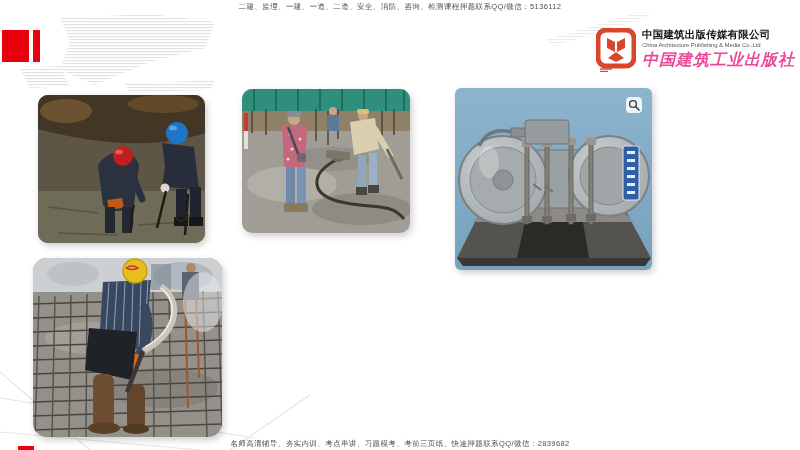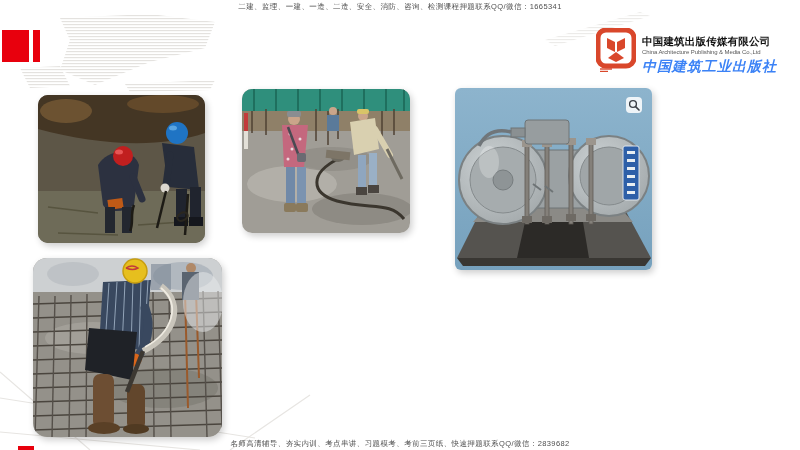--- a/index.html
+++ b/index.html
@@ -22,25 +22,25 @@
   #photo2{left:242px;top:89px;width:168px;height:144px;border-radius:10px;}
   #photo3{left:455px;top:88px;width:197px;height:182px;border-radius:6px;}
   #photo4{left:33px;top:258px;width:189px;height:179px;border-radius:14px;}
 
   .zoom-btn{position:absolute;right:10px;top:9px;width:16px;height:16px;border-radius:4px;
     background:rgba(255,255,255,.85);border:none;padding:2px;cursor:pointer;
     display:flex;align-items:center;justify-content:center;}
 
   .logo{position:absolute;left:596px;top:28px;width:176px;height:48px;display:flex;}
   .logo-icon{width:40px;height:44px;flex:0 0 auto;}
-  .logo-text{margin-left:6px;display:flex;flex-direction:column;justify-content:flex-end;}
+  .logo-text{margin-left:6px;display:flex;flex-direction:column;justify-content:flex-start;}
   .logo-cn{font-size:10.5px;font-weight:bold;color:#111;white-space:nowrap;letter-spacing:.2px;line-height:13px;}
   .logo-en{font-size:6px;color:#5a5a5a;white-space:nowrap;letter-spacing:-.1px;line-height:8px;}
   .logo-press{font-family:"DejaVu Serif","Liberation Serif",serif;font-style:italic;font-weight:bold;
-    font-size:14px;color:#3b82f6;white-space:nowrap;letter-spacing:1px;line-height:19px;margin-top:1px;}
+    font-size:16px;color:#ec4899;white-space:nowrap;letter-spacing:1px;line-height:19px;margin-top:1px;}
 
   .decor{position:absolute;inset:0;pointer-events:none;}
 </style>
 </head>
 <body>
 
 <div class="slide">
 
   <svg class="decor" width="800" height="450" viewBox="0 0 800 450">
     <defs>
@@ -53,21 +53,21 @@
     <polygon points="125,84 215,80 210,90 130,92" fill="url(#hatch)"></polygon>
     <polygon points="545,40 640,12 650,16 555,46" fill="url(#hatch)" opacity=".7"></polygon>
     <g stroke="#e7e5e2" stroke-width="1.2" fill="none">
       <line x1="0" y1="398" x2="255" y2="438"></line>
       <line x1="0" y1="432" x2="200" y2="450"></line>
       <line x1="0" y1="372" x2="90" y2="450"></line>
       <line x1="230" y1="450" x2="310" y2="395"></line>
     </g>
   </svg>
 
-  <div class="watermark-text watermark-top">二建、监理、一建、一造、二造、安全、消防、咨询、检测课程押题联系QQ/微信：1665341</div>
+  <div class="watermark-text watermark-top">二建、监理、一建、一造、二造、安全、消防、咨询、检测课程押题联系QQ/微信：5136112</div>
 
   <div class="accent-square"></div>
   <div class="accent-bar"></div>
 
   <div class="photo" id="photo1" title="夜间两名工人（红色与蓝色安全帽）用插入式振捣棒振捣混凝土">
     <svg viewBox="0 0 167 148" preserveAspectRatio="none">
       <rect width="167" height="148" fill="#5d5647"></rect>
       <path d="M0 0 H167 V38 C120 54 60 50 0 34 Z" fill="#443624"></path>
       <ellipse cx="28" cy="16" rx="26" ry="12" fill="#7a5c35" opacity=".75"></ellipse>
       <ellipse cx="125" cy="9" rx="36" ry="9" fill="#6b4f2c" opacity=".8"></ellipse>

